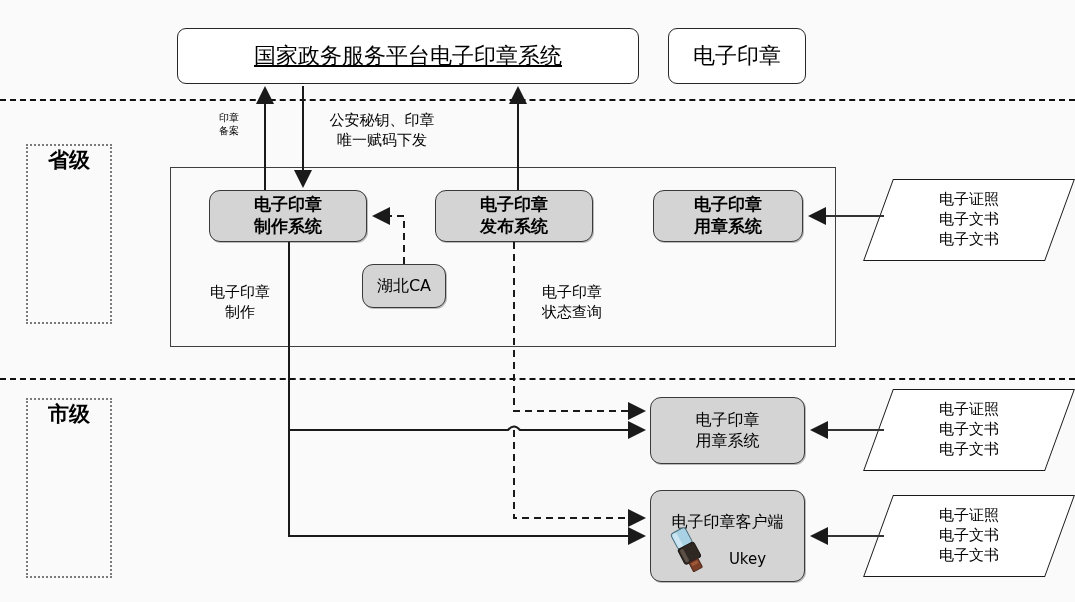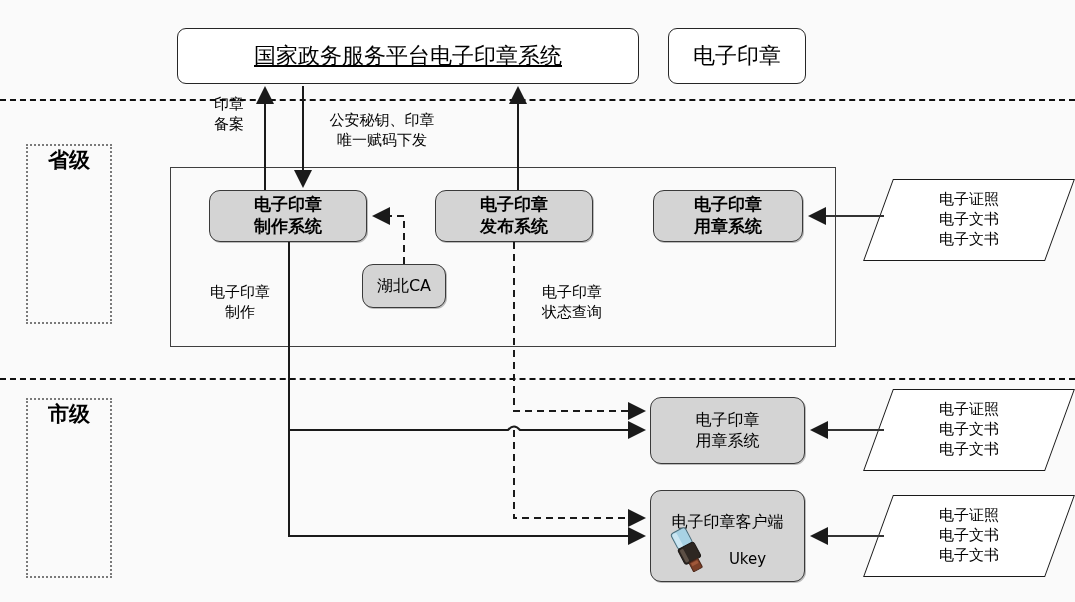--- a/index.html
+++ b/index.html
@@ -81,21 +81,21 @@
   </div>
 
   <div class="rbox rbox-white" style="left:177px;top:28px;width:462px;height:56px;font-size:22px;text-decoration:underline;">
     <span>国家政务服务平台电子印章系统</span>
   </div>
 
   <div class="rbox rbox-white" style="left:668px;top:28px;width:138px;height:56px;font-size:22px;">
     <span>电子印章</span>
   </div>
 
-  <div class="caption" style="left:183px;top:95px;width:92px;font-size:15px;">印章
+  <div class="caption" style="left:183px;top:111px;width:92px;font-size:10px;">印章
 备案</div>
   <div class="caption" style="left:306px;top:111px;width:152px;font-size:15px;">公安秘钥、印章
 唯一赋码下发</div>
 
   <div class="container-box" style="left:170px;top:167px;width:666px;height:180px;"></div>
 
   <div class="rbox rbox-gray bold" style="left:209px;top:190px;width:158px;height:52px;font-size:17px;">
     <span style="white-space:pre-line;">电子印章
 制作系统</span>
   </div>

